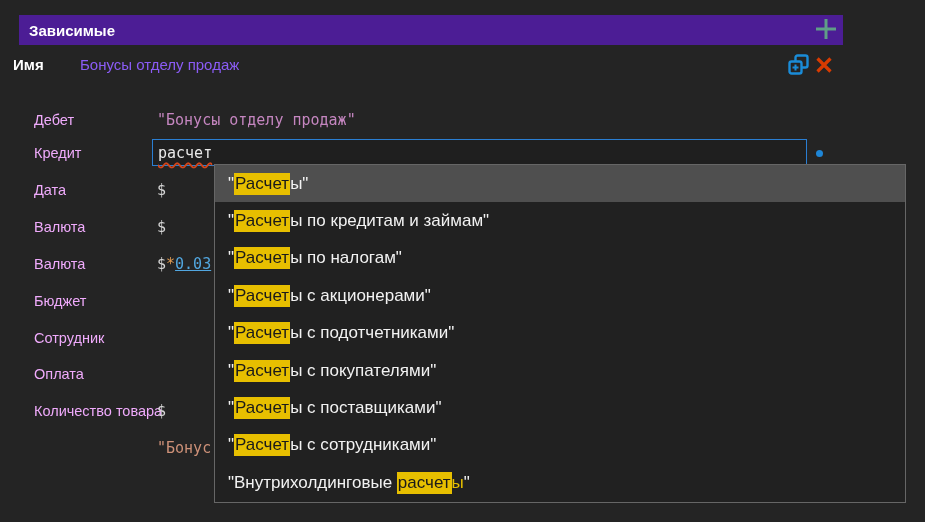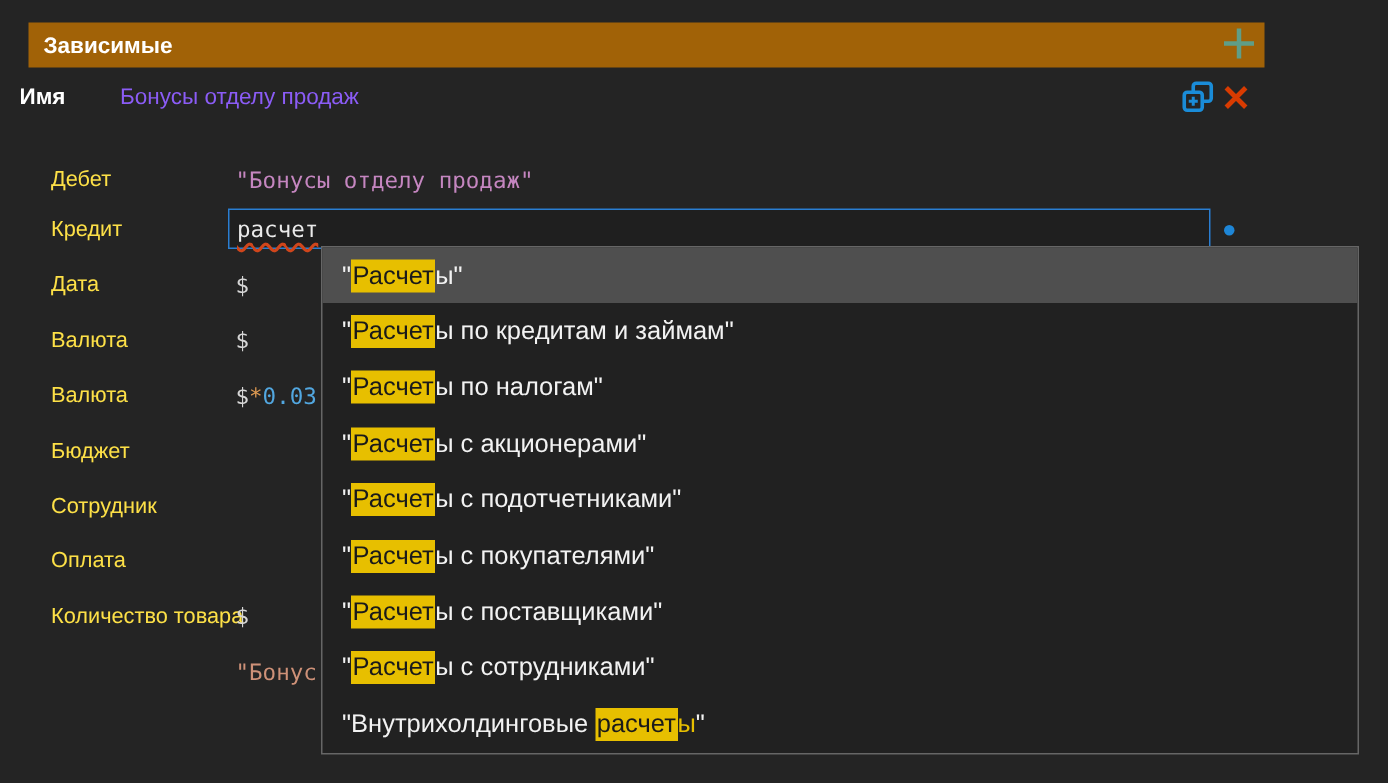--- a/index.html
+++ b/index.html
@@ -7,43 +7,43 @@
     width:925px;height:522px;position:relative;overflow:hidden;
     background:#242424;
     font-family:"Liberation Sans","DejaVu Sans",sans-serif;
     -webkit-font-smoothing:antialiased;
   }
   .mono{font-family:"DejaVu Sans Mono","Liberation Mono",monospace;}
 
   
   .panel-header{
     position:absolute;left:19px;top:15px;width:824px;height:30px;
-    background:#a16207;display:flex;align-items:center;
+    background:#4c1d95;display:flex;align-items:center;
   }
   .panel-title{color:#ffffff;font-weight:bold;font-size:15px;padding-left:10px;}
   .add-btn{
     position:absolute;right:4px;top:2px;width:26px;height:26px;
     background:none;border:none;padding:0;cursor:pointer;display:flex;align-items:center;justify-content:center;
   }
 
   
   .name-label{position:absolute;left:13px;top:56px;color:#ffffff;font-weight:bold;font-size:15px;}
   .name-value{position:absolute;left:80px;top:56px;color:#8b5cf6;font-size:15px;}
   .dup-btn{position:absolute;left:785px;top:53px;width:26px;height:26px;background:none;border:none;padding:0;cursor:pointer;}
   .del-btn{position:absolute;left:813px;top:55px;width:22px;height:22px;background:none;border:none;padding:0;cursor:pointer;}
 
   
   .field-row{position:absolute;left:0;width:925px;height:22px;line-height:22px;}
-  .field-label{position:absolute;left:34px;color:#fde047;font-size:14.5px;white-space:nowrap;}
+  .field-label{position:absolute;left:34px;color:#f0abfc;font-size:14.5px;white-space:nowrap;}
   .field-value{position:absolute;left:157px;font-size:15px;white-space:pre;}
   .c-ref{color:#c586c0;}
   .c-str{color:#ce9178;}
   .c-plain{color:#d6d6d6;}
   .c-op{color:#de9a52;}
-  .c-num{color:#52a7e0;}
+  .c-num{color:#52a7e0;text-decoration:underline;}
 
   
   .input-box{
     position:absolute;left:152px;top:139px;width:653px;height:25px;
     border:1px solid #2a7ed2;background:#1f1f1f;
     display:flex;align-items:center;
   }
   .input-text{
     margin-left:5px;color:#eaeaea;font-size:15px;
     text-decoration:underline wavy #d0451b 1.5px;text-underline-offset:4px;

